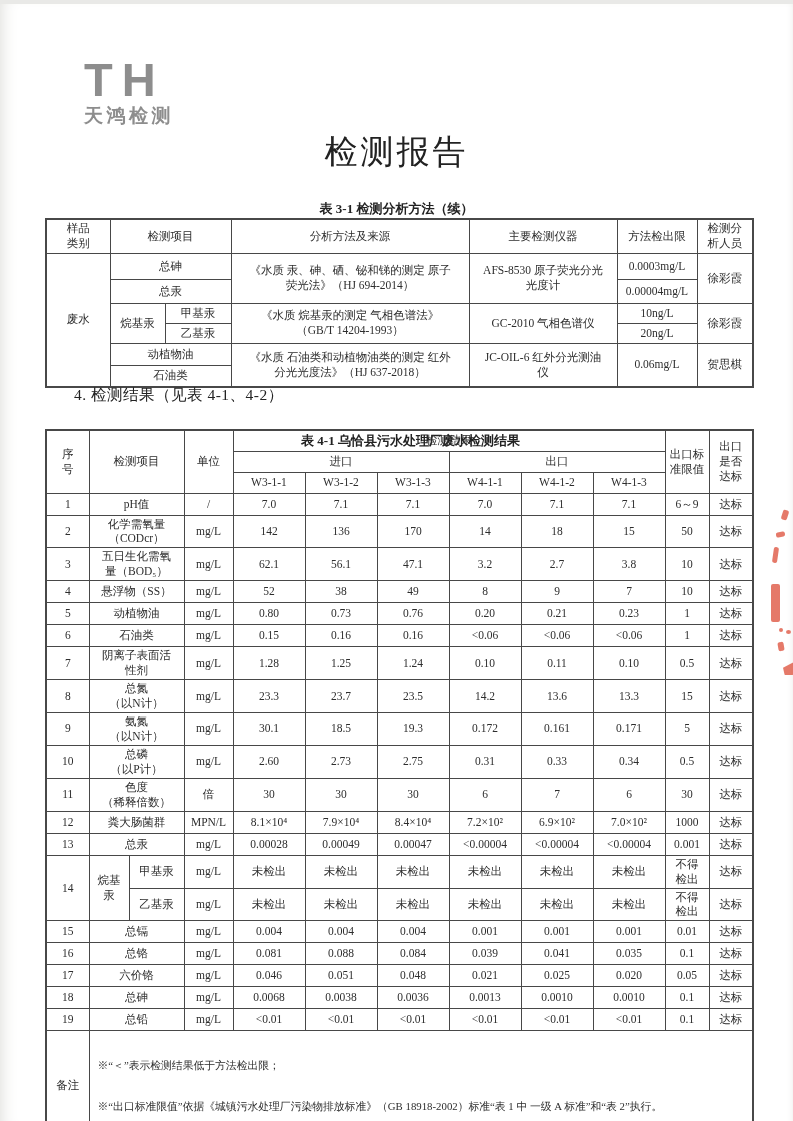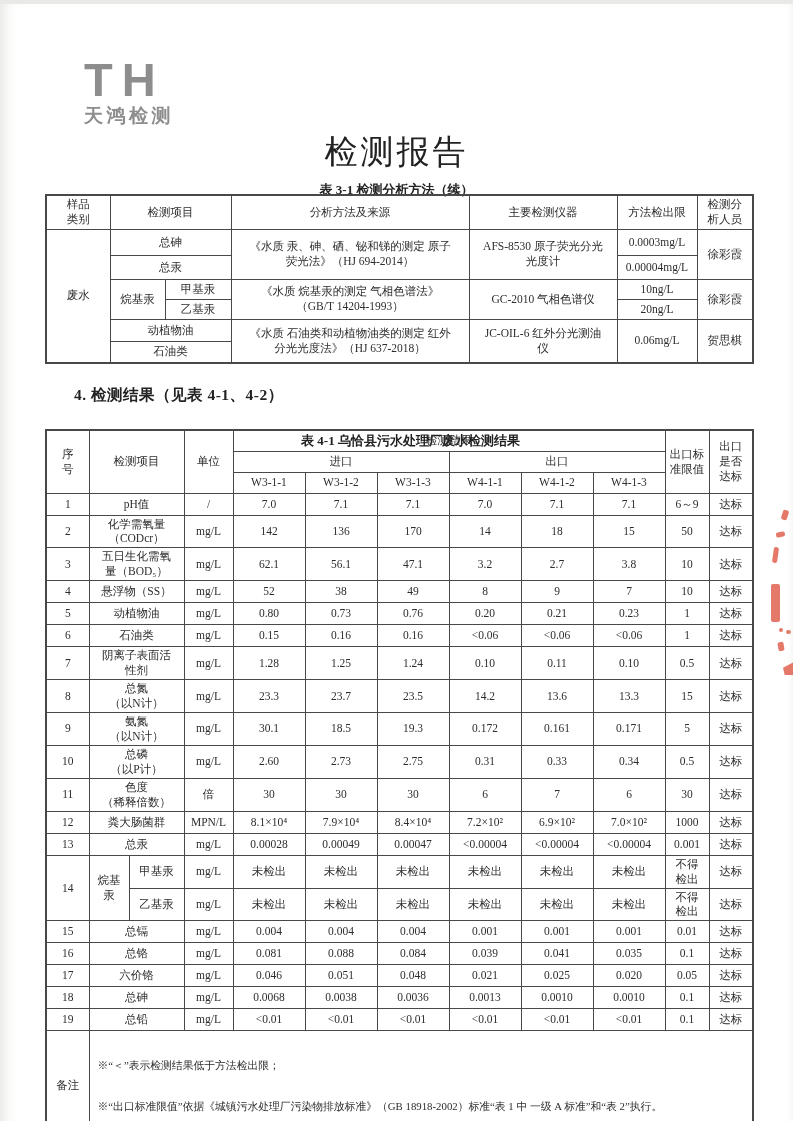--- a/index.html
+++ b/index.html
@@ -25,35 +25,35 @@
     font-weight:700; font-size:19px; letter-spacing:3.5px; margin-top:0px;
   }
   .meta { position:absolute; right:48px; top:74px; font-size:14.5px; color:#333; text-align:right; }
   .meta .line1 .val { margin-left:22px; letter-spacing:0.5px; }
   .meta .line2 { margin-top:9px; padding-right:20px; letter-spacing:1px; }
   .page-title {
     position:absolute; left:0; top:126px; width:100%;
     text-align:center; font-size:33px; letter-spacing:3px; color:#222;
   }
   .t-caption { position:absolute; left:0; width:100%; text-align:center; font-weight:700; font-size:13px; color:#222; }
-  .t31-caption { top:177px; }
+  .t31-caption { top:196px; }
   .t41-caption { top:428px;padding-left:28px; }
-  .section-heading { position:absolute; left:74px; top:381px; font-size:15.5px; font-weight:700; color:#222; letter-spacing:0.5px; }
+  .section-heading { position:absolute; left:74px; top:381px; font-size:15.5px; font-weight:400; color:#222; letter-spacing:0.5px; }
 
   
   table { border-collapse:collapse; table-layout:fixed; position:absolute; left:45px; background:transparent; }
   table, td, th { border:1px solid var(--border_color,#484848); }
   table { border-width:2px; }
   td, th {
     text-align:center; vertical-align:middle;
     padding:1px 2px; font-size:11.5px; font-weight:400;
     white-space:pre-line; line-height:1.3; color:var(--text_color,#2d2d2d);
     overflow:hidden;
   }
-  #table31 { top:190px; width:707px; }
+  #table31 { top:214px; width:707px; }
   #table31 tr.h  { height:34px; }
   #table31 tr.r1 { height:26px; }
   #table31 tr.r2 { height:24px; }
   #table31 tr.r3 { height:20px; }
   #table31 tr.r4 { height:20px; }
   #table31 tr.r5 { height:22px; }
   #table31 tr.r6 { height:22px; }
 
   #table41 { top:425px; width:707px; }
   #table41 thead tr { height:21px; }

